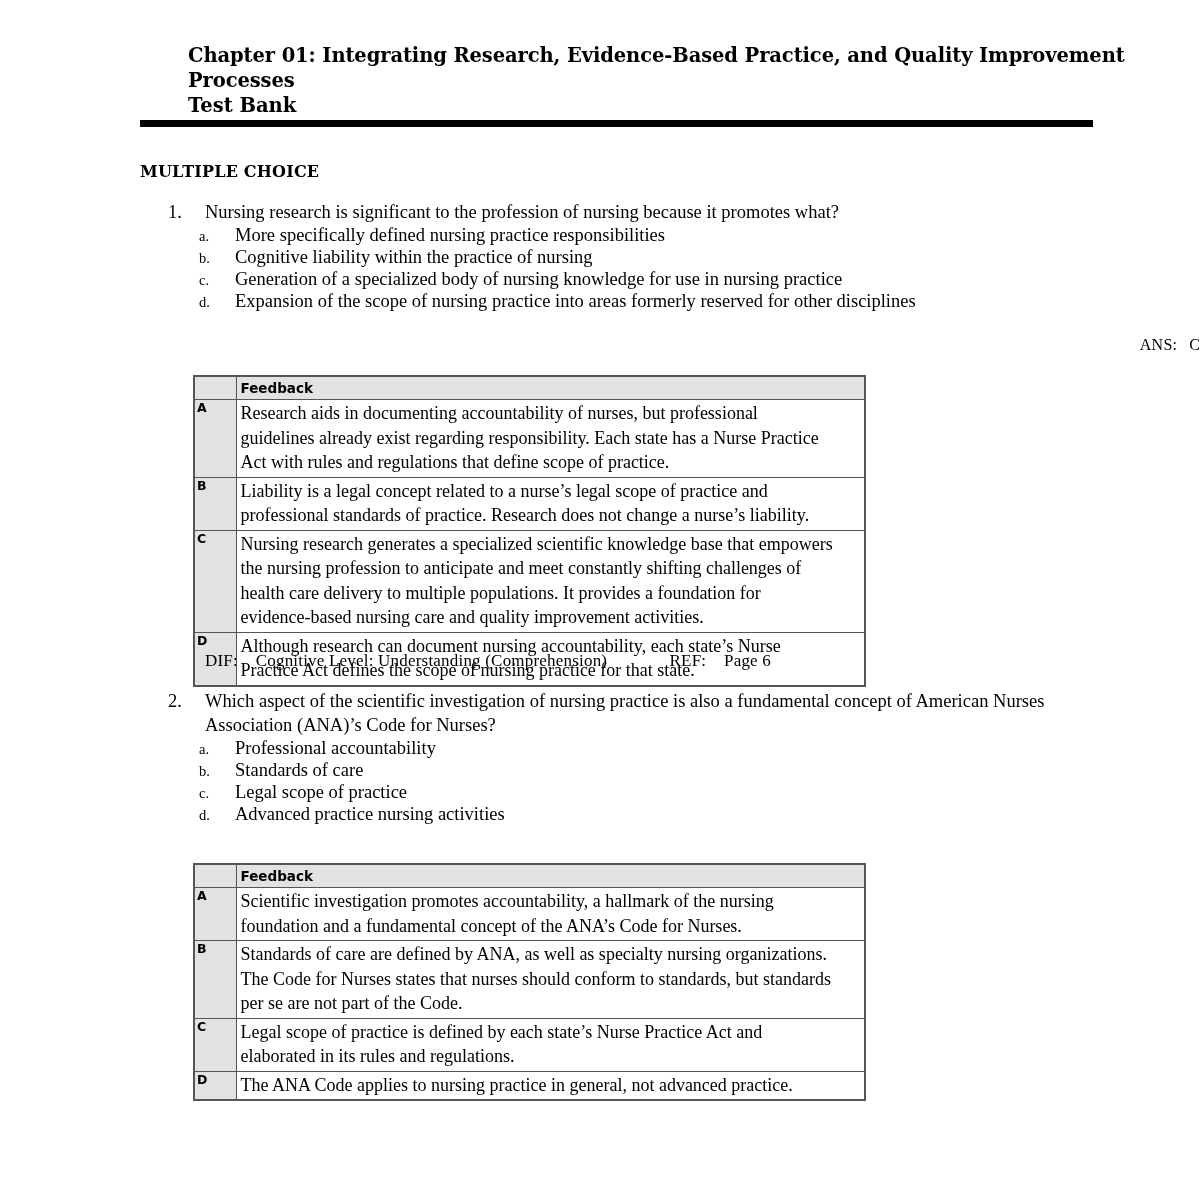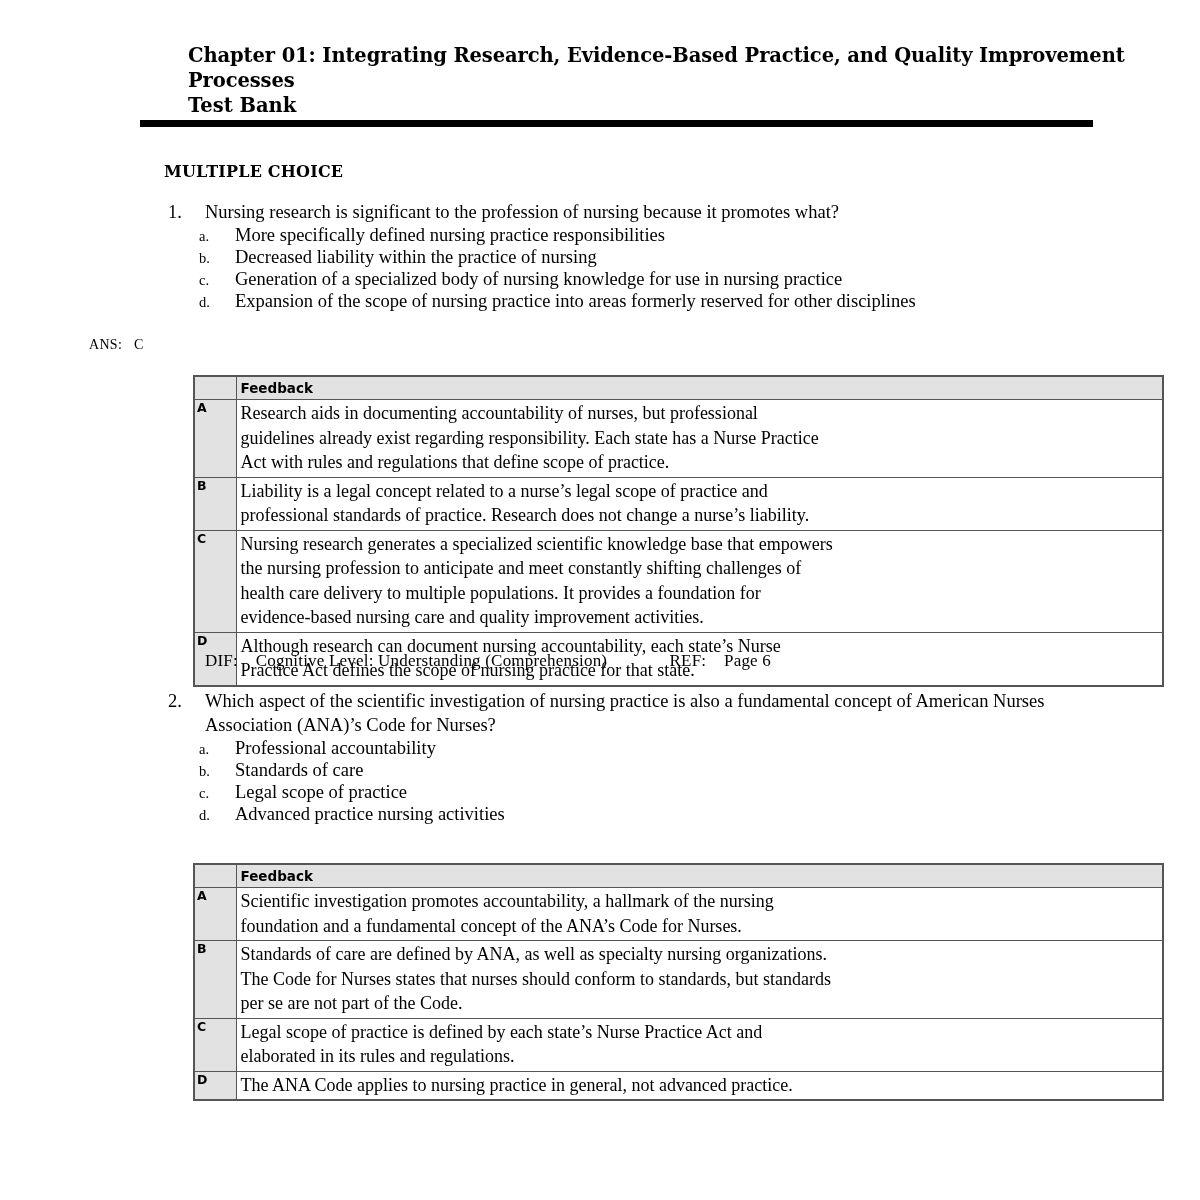--- a/index.html
+++ b/index.html
@@ -55,21 +55,20 @@
 
   
   .section-label {
     position: absolute;
     left: 140px;
     top: 162px;
     font-family: "DejaVu Serif", "Liberation Serif", serif;
     font-weight: bold;
     font-size: 16px;
     letter-spacing: 0.2px;
-    margin-left: 24px;
   }
 
   
   .question-block {
     position: absolute;
     left: 0;
     width: 1200px;
   }
   .q-row {
     position: relative;
@@ -99,31 +98,32 @@
   .option-letter {
     position: absolute;
     left: 199px;
     top: 2px;
     font-size: 14.5px;
     line-height: 19px;
   }
   .ans-row {
     position: relative;
     padding-left: 89px;
-    font-size: 14px;
+    font-size: 16px;
     line-height: 22px;
+    text-align: right;
   }
   .ans-label { letter-spacing: 0.3px; }
   .ans-value { padding-left: 12px; }
 
   
   .feedback-table {
     position: absolute;
     left: 193px;
-    width: 971px;
+    width: 673px;
     border-collapse: collapse;
     table-layout: fixed;
     border: 2px solid #555555;
     background: #ffffff;
   }
   .feedback-table td, .feedback-table th {
     border: 1px solid #555555;
     vertical-align: top;
     padding: 0;
   }
@@ -187,21 +187,21 @@
       <span class="q-num">1.</span>
       <span>Nursing research is significant to the profession of nursing because it promotes what?</span>
     </div>
     <div class="options">
       <div class="option-row">
         <span class="option-letter">a.</span>
         <span>More specifically defined nursing practice responsibilities</span>
       </div>
       <div class="option-row">
         <span class="option-letter">b.</span>
-        <span>Decreased liability within the practice of nursing</span>
+        <span>Cognitive liability within the practice of nursing</span>
       </div>
       <div class="option-row">
         <span class="option-letter">c.</span>
         <span>Generation of a specialized body of nursing knowledge for use in nursing practice</span>
       </div>
       <div class="option-row">
         <span class="option-letter">d.</span>
         <span>Expansion of the scope of nursing practice into areas formerly reserved for other disciplines</span>
       </div>
     </div>

